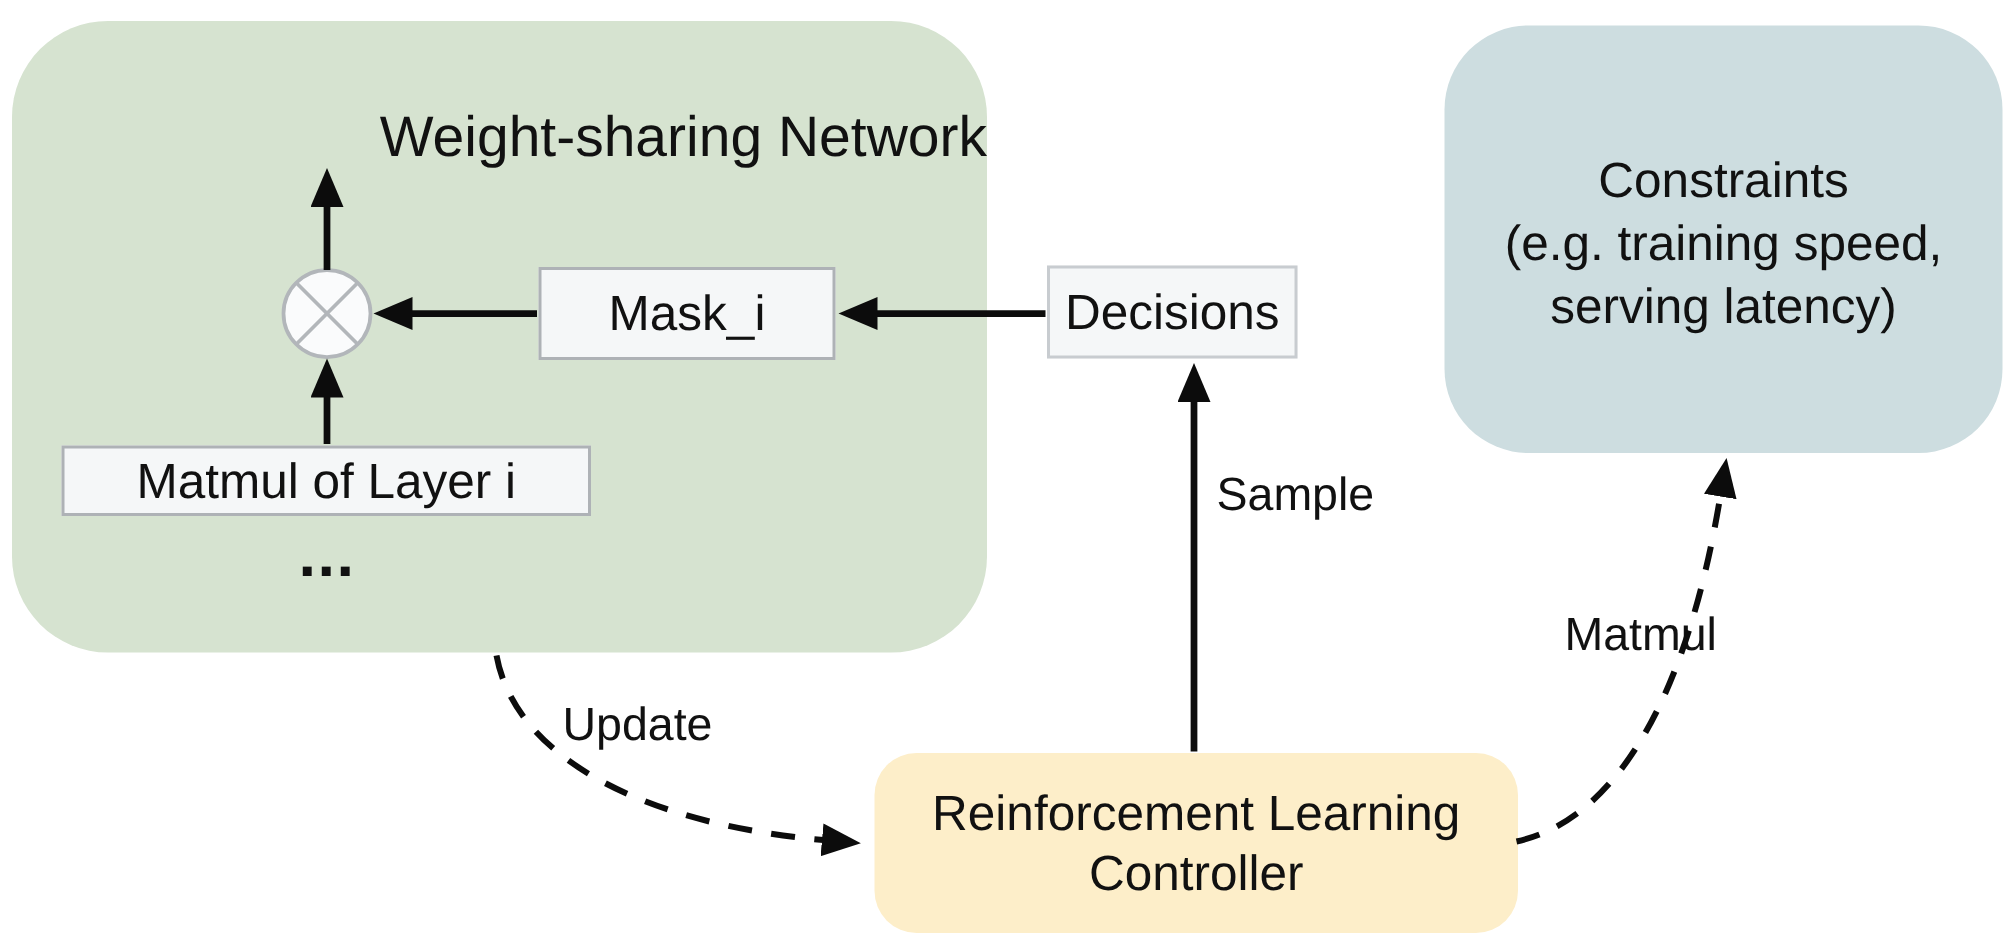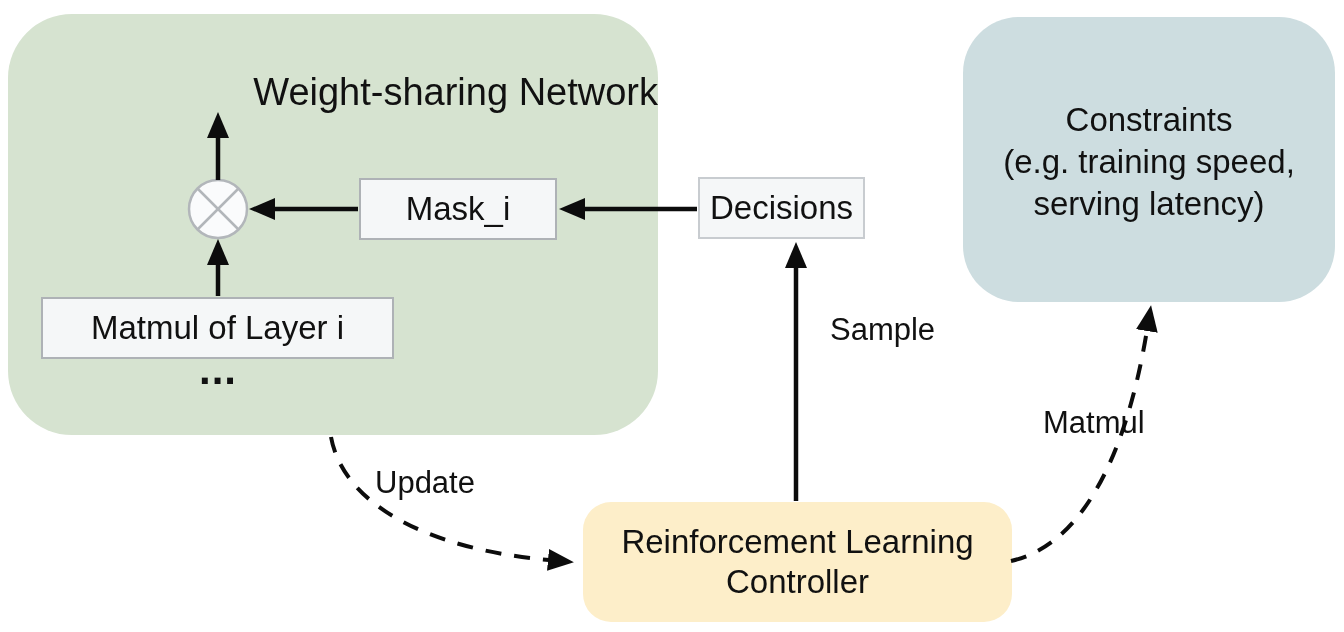--- a/index.html
+++ b/index.html
@@ -25,28 +25,28 @@
     display:flex;align-items:center;justify-content:center;}
   .panel-title{padding-top:44px;text-align:right;font-size:38px;line-height:1.2;margin-top:12px;}
   .panel-text{white-space:pre-line;text-align:center;font-size:33px;line-height:1.28;}
   .panel-blue .panel-text{padding-top:82px;}
   .panel-yellow .panel-text{line-height:1.22;}
   .node{
     position:absolute;box-sizing:border-box;background:var(--node-fill);
     border:2px solid var(--node-border);display:flex;align-items:center;justify-content:center;
     font-size:33px;
   }
-  .node-matmul{left:41px;top:297px;width:353px;height:62px;}
+  .node-matmul{left:41px;top:297px;width:353px;height:47px;}
   .node-mask{left:359px;top:178px;width:198px;height:62px;text-align:center;}
   .node-decisions{left:698px;top:177px;width:167px;height:62px;border-color:var(--node-border-light);}
   .dots{position:absolute;left:178px;top:349px;width:80px;text-align:center;
     font-size:42px;font-weight:bold;line-height:1;letter-spacing:1px;}
   .edge-label{position:absolute;font-size:31px;line-height:1.1;}
   .lbl-update{left:375px;top:466px;}
-  .lbl-sample{left:830px;top:313px;text-align:right;}
+  .lbl-sample{left:811px;top:313px;text-align:right;}
   .lbl-query{left:1043px;top:406px;}
   .wires{position:absolute;left:0;top:0;width:1344px;height:632px;pointer-events:none;}
   .wire{stroke:var(--line);stroke-width:4.5;fill:none;}
   .wire-dashed{stroke:var(--line);stroke-width:4;fill:none;stroke-dasharray:16 13;}
   .arrowhead{fill:var(--line);}
   .mult-circle{fill:#fafbfc;stroke:var(--icon-stroke);stroke-width:2.5;}
   .mult-cross{stroke:var(--icon-stroke);stroke-width:2.5;}
 </style>
 </head>
 <body>

